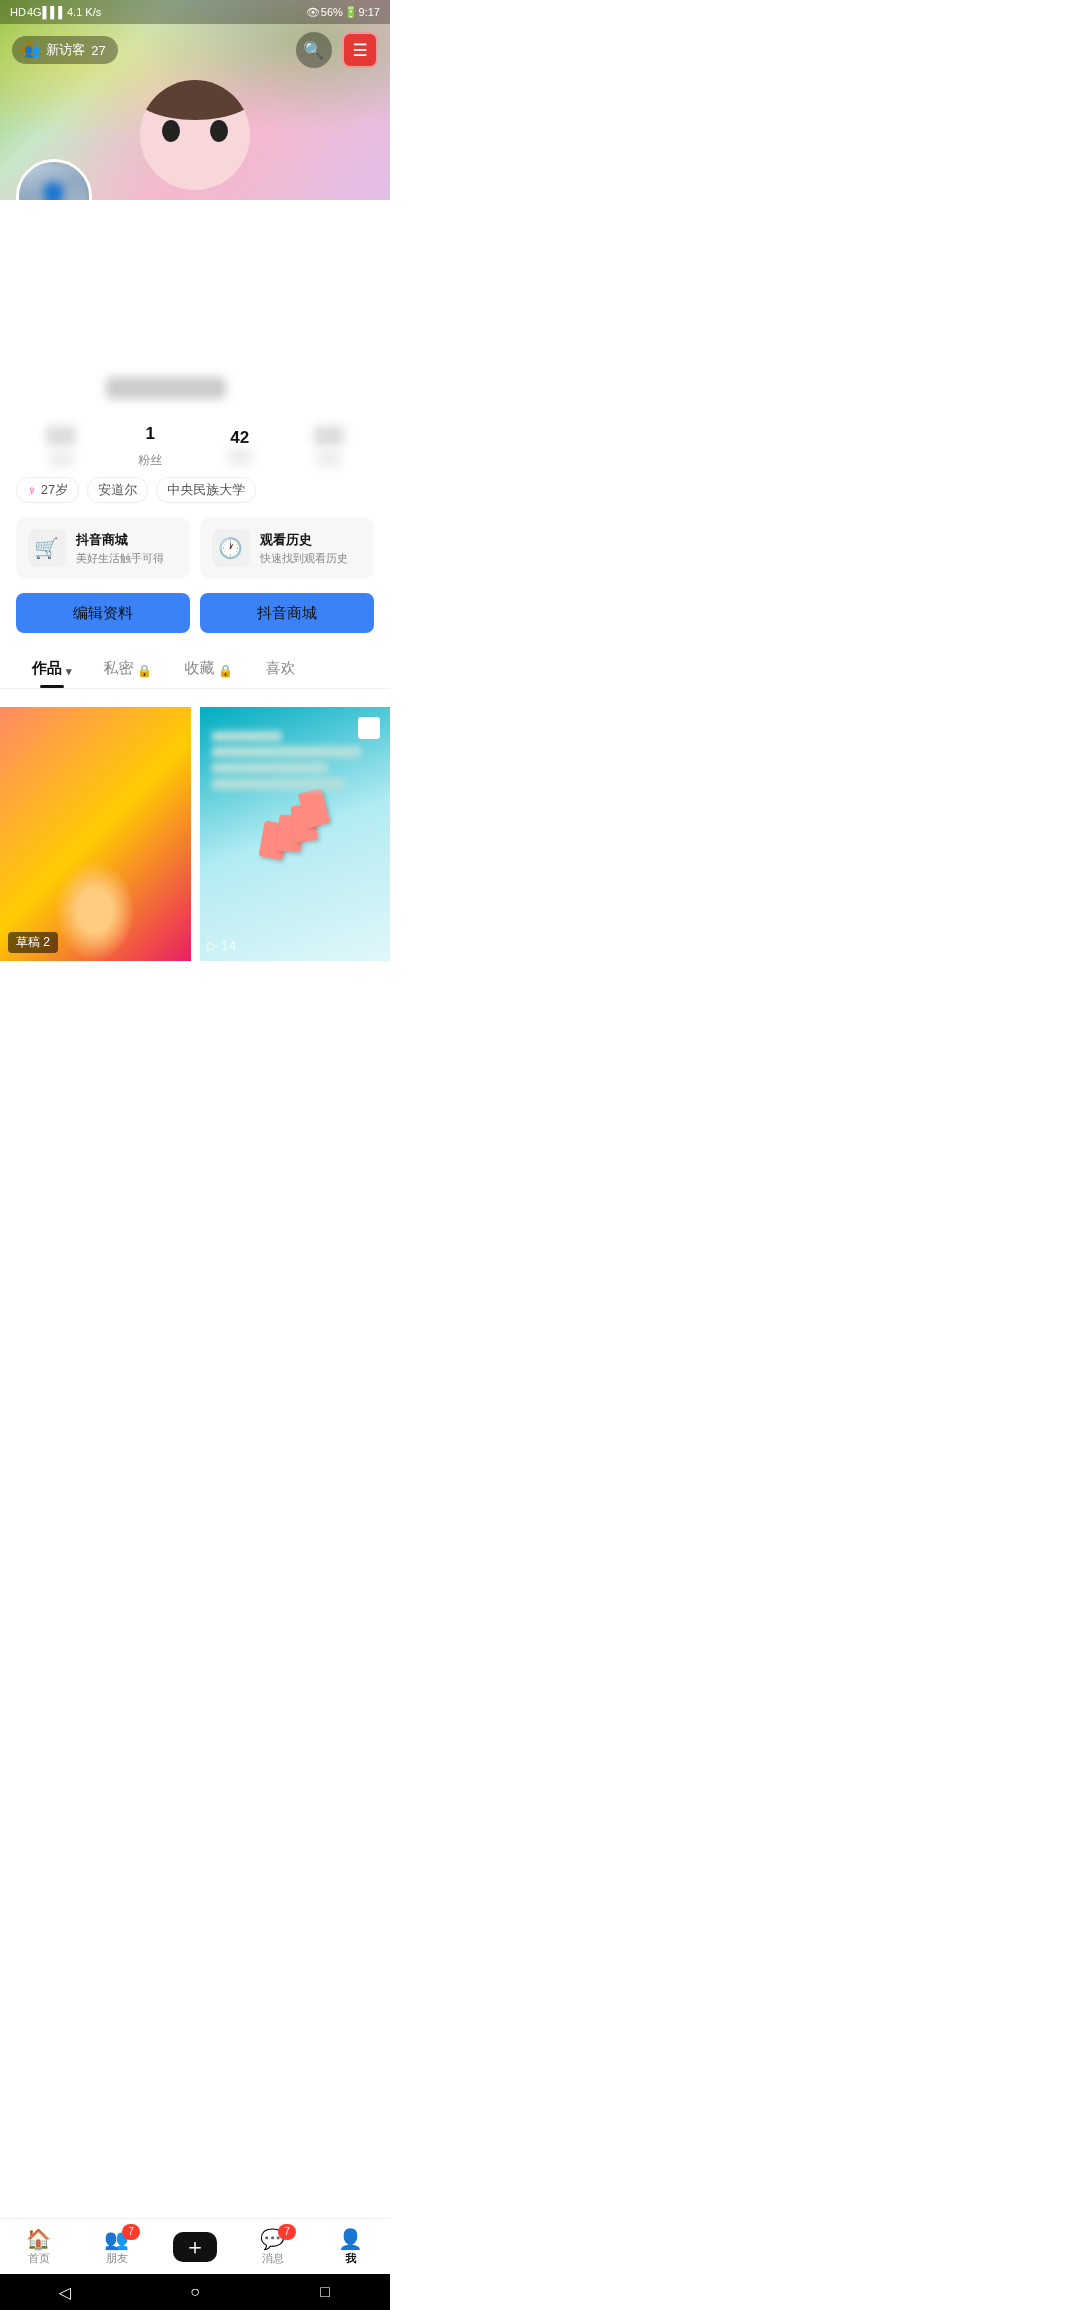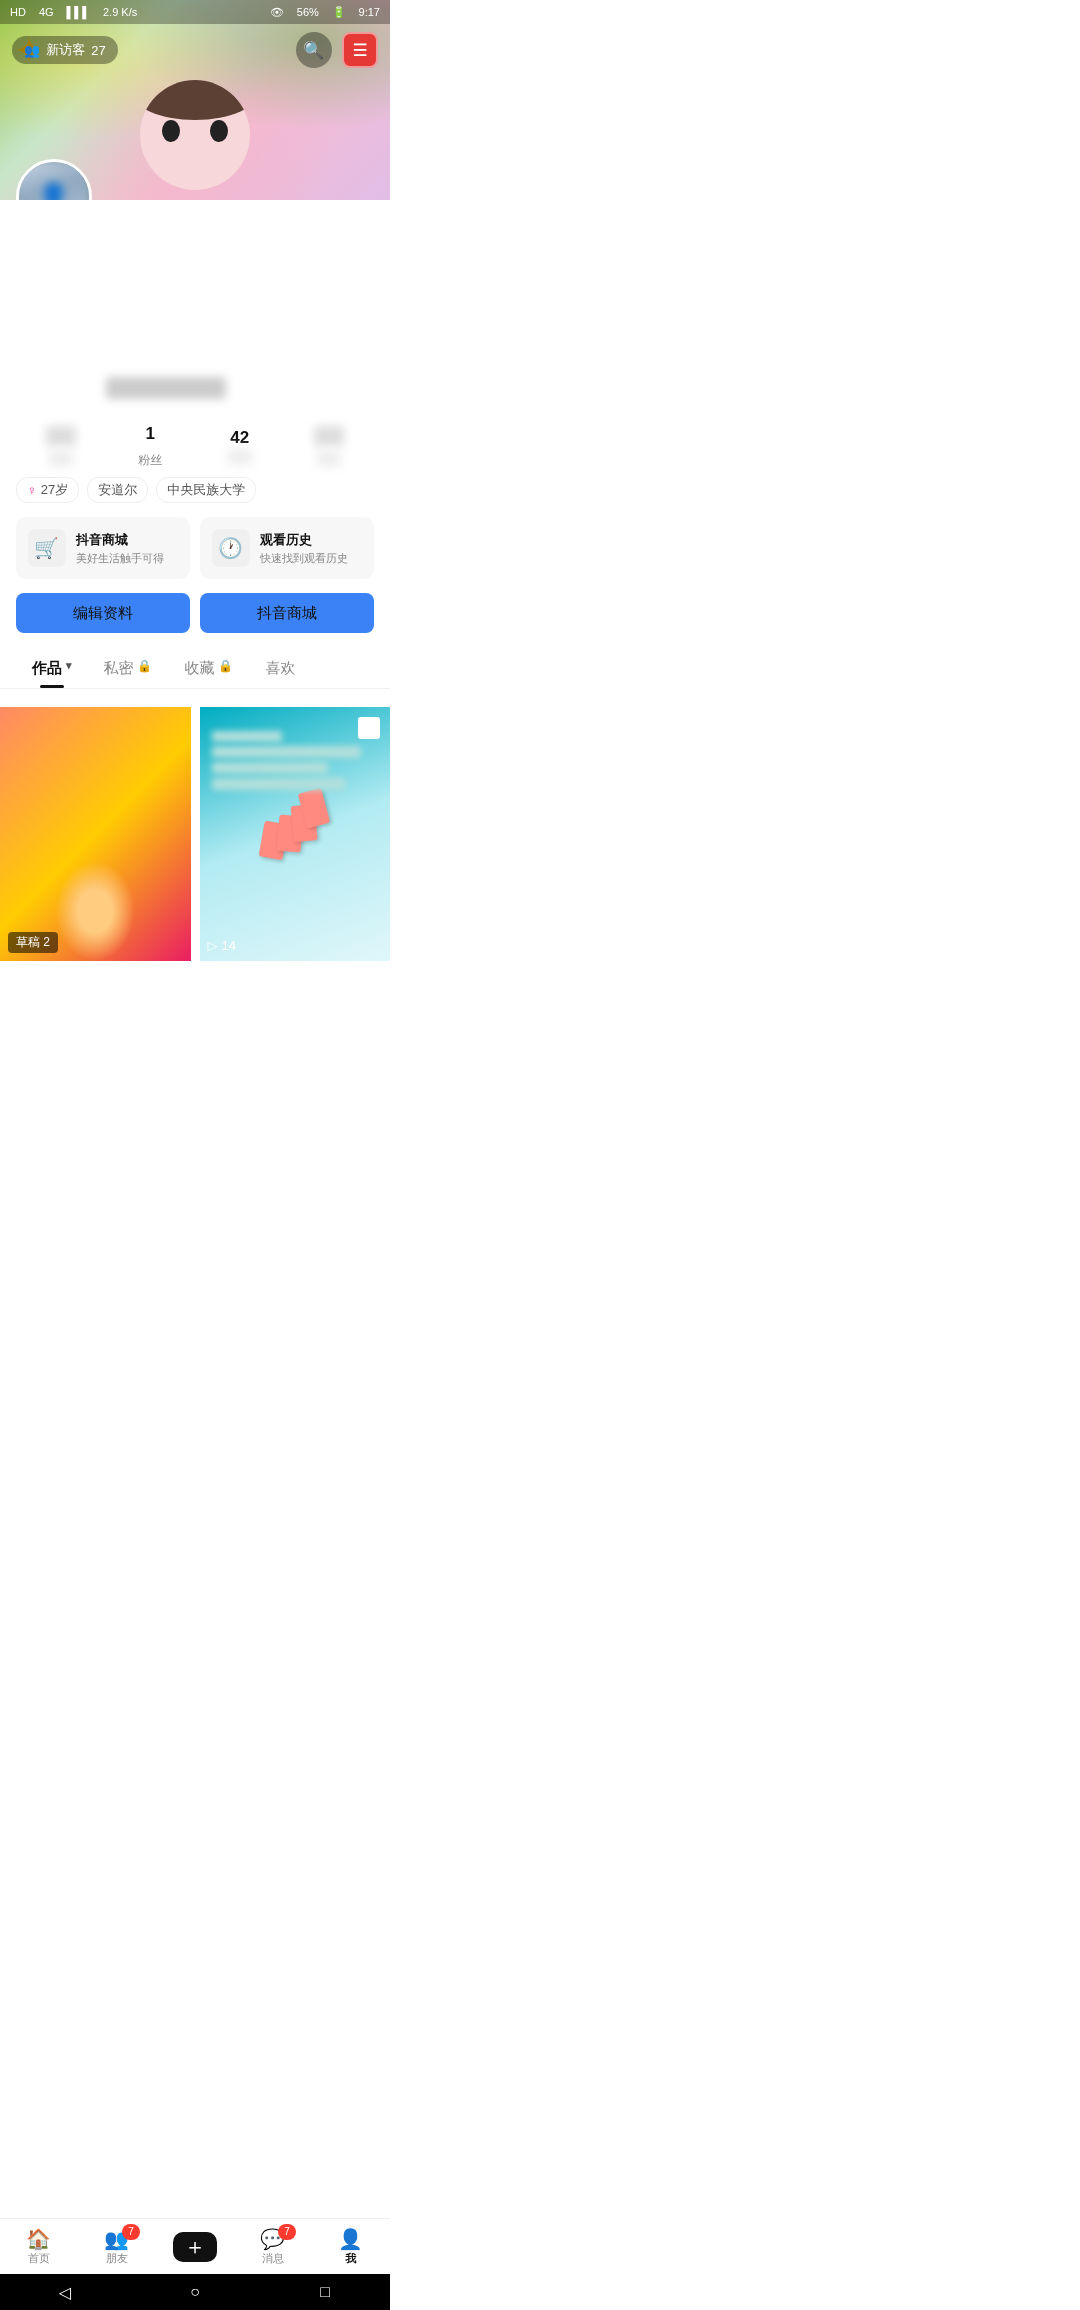--- a/index.html
+++ b/index.html
@@ -19,21 +19,21 @@
       justify-content: space-between;
       align-items: center;
       padding: 4px 10px;
       background: rgba(0,0,0,0.3);
       position: absolute;
       top: 0; left: 0; right: 0;
       z-index: 100;
       height: 24px;
     }
     .status-left, .status-right {
-      display: flex; align-items: center; gap: 13px;
+      display: flex; align-items: center; gap: 1px;
       font-size: 11px; color: #fff;
     }
 
     
     .cover-area {
       position: relative;
       width: 100%;
       height: 200px;
       background: linear-gradient(135deg, #8bc34a 0%, #c8e6c9 30%, #f8bbd0 60%, #e1bee7 100%);
       overflow: hidden;
@@ -276,21 +276,21 @@
       border-bottom: 1px solid #f0f0f0;
       margin: 0 -16px;
       padding: 0 16px;
     }
     .tab-item {
       padding: 10px 16px;
       font-size: 15px;
       color: #888;
       cursor: pointer;
       position: relative;
-      display: flex; align-items: flex-start; gap: 4px;
+      display: flex; align-items: flex-end; gap: 4px;
     }
     .tab-item.active {
       color: #111;
       font-weight: 700;
     }
     .tab-item.active::after {
       content: '';
       position: absolute;
       bottom: 0; left: 50%; transform: translateX(-50%);
       width: 24px; height: 3px;
@@ -452,21 +452,21 @@
       <div class="doll-eye-l"></div>
       <div class="doll-eye-r"></div>
     </div>
   </div>
 
   <div class="status-bar">
     <div class="status-left">
       <span>HD</span>
       <span>4G</span>
       <span>▌▌▌</span>
-      <span>2.9 K/s</span>
+      <span>4.1 K/s</span>
     </div>
     <div class="status-right">
       <span>👁</span>
       <span>56%</span>
       <span>🔋</span>
       <span>9:17</span>
     </div>
   </div>
 
   <div class="header-top">

